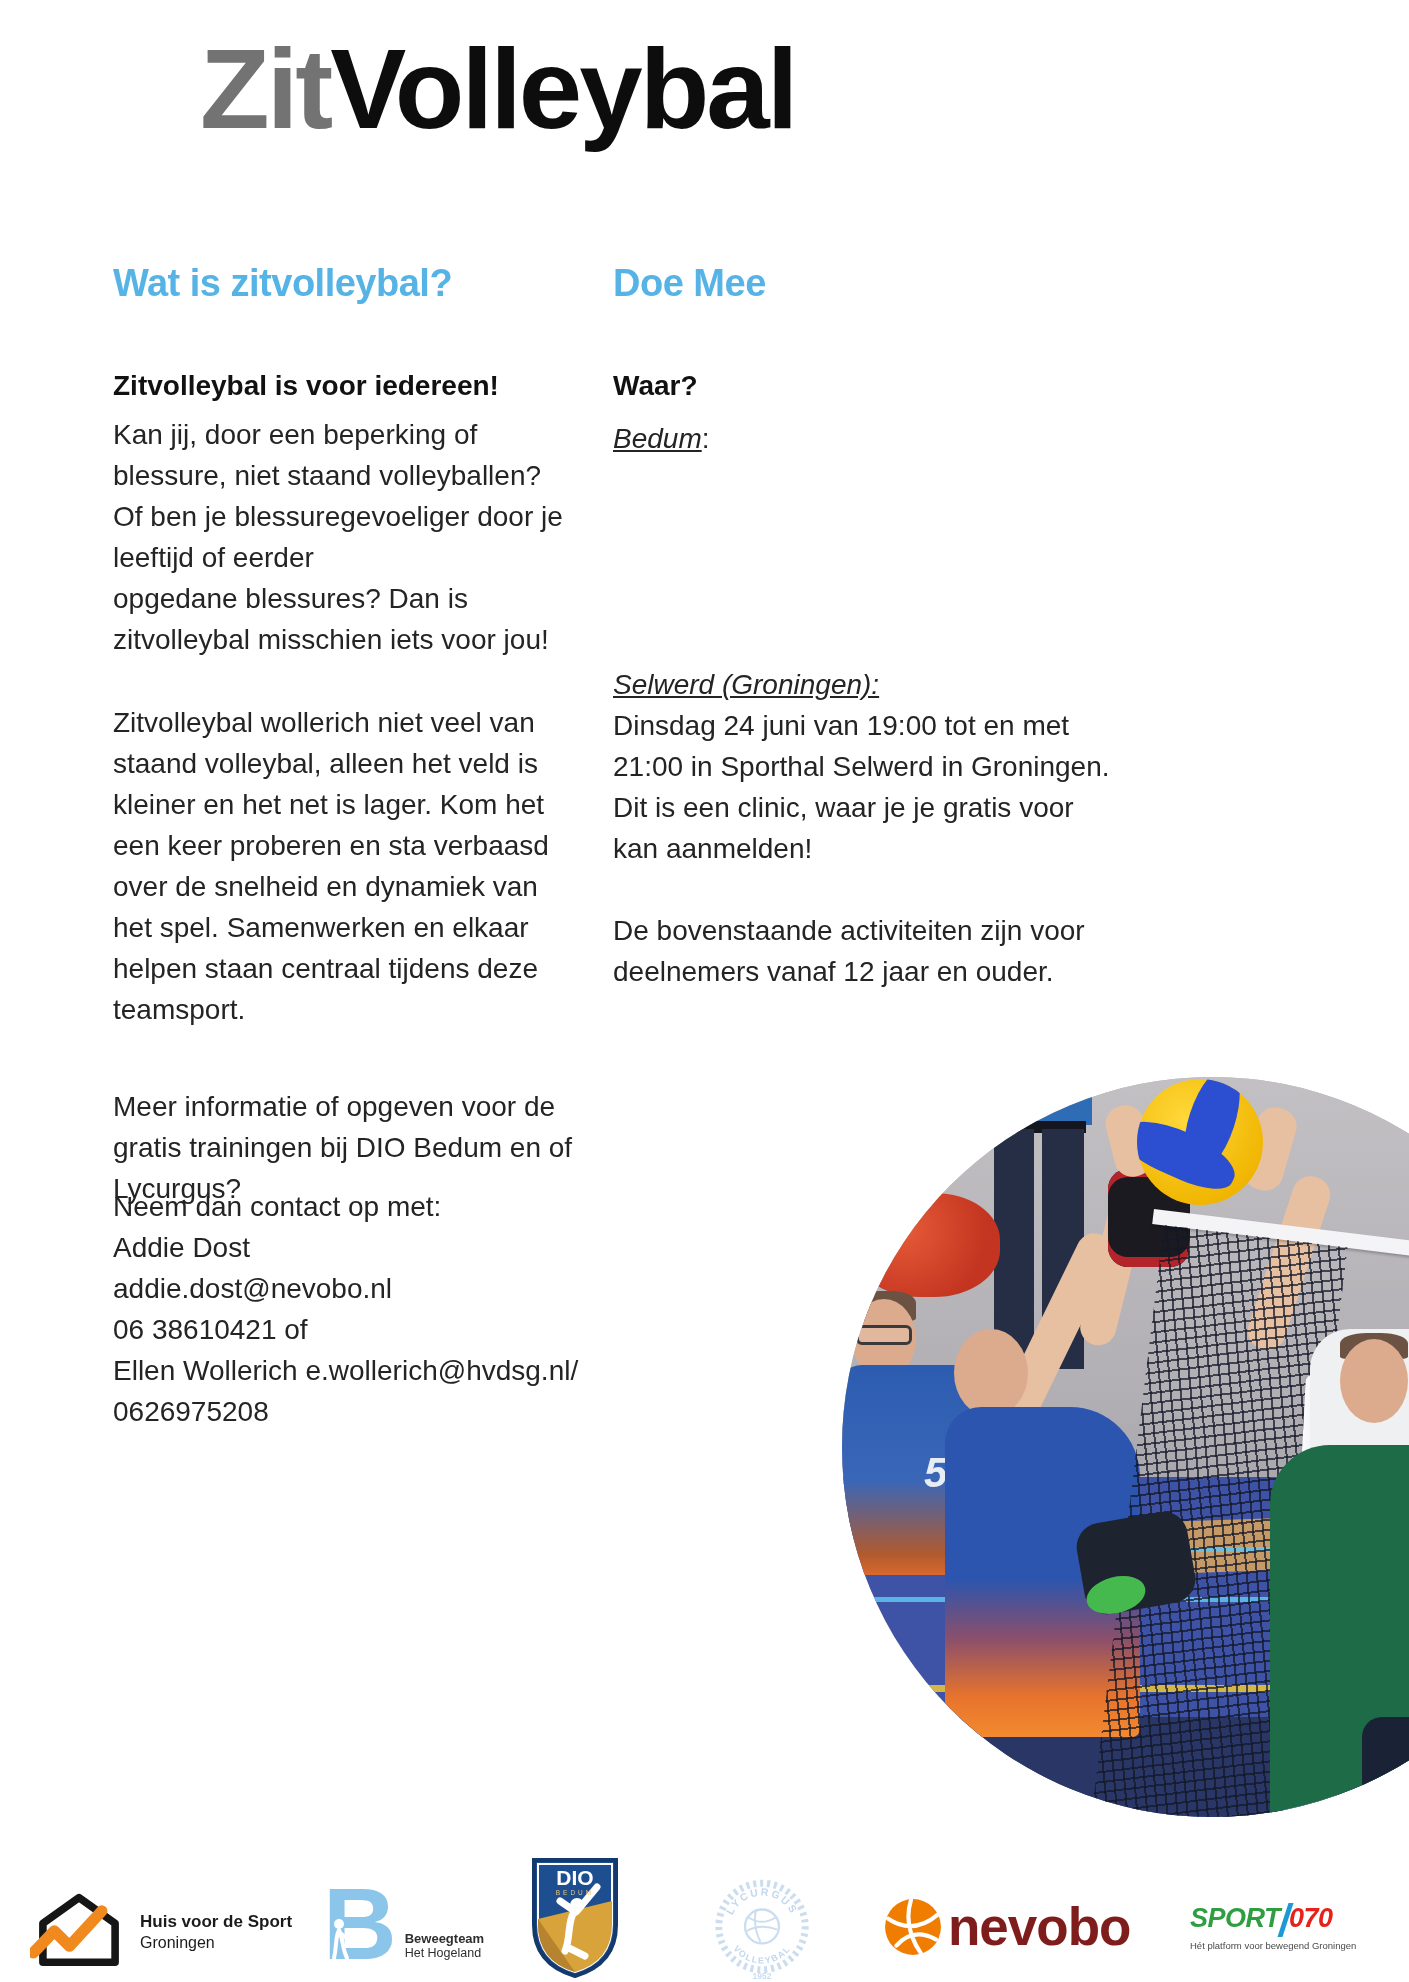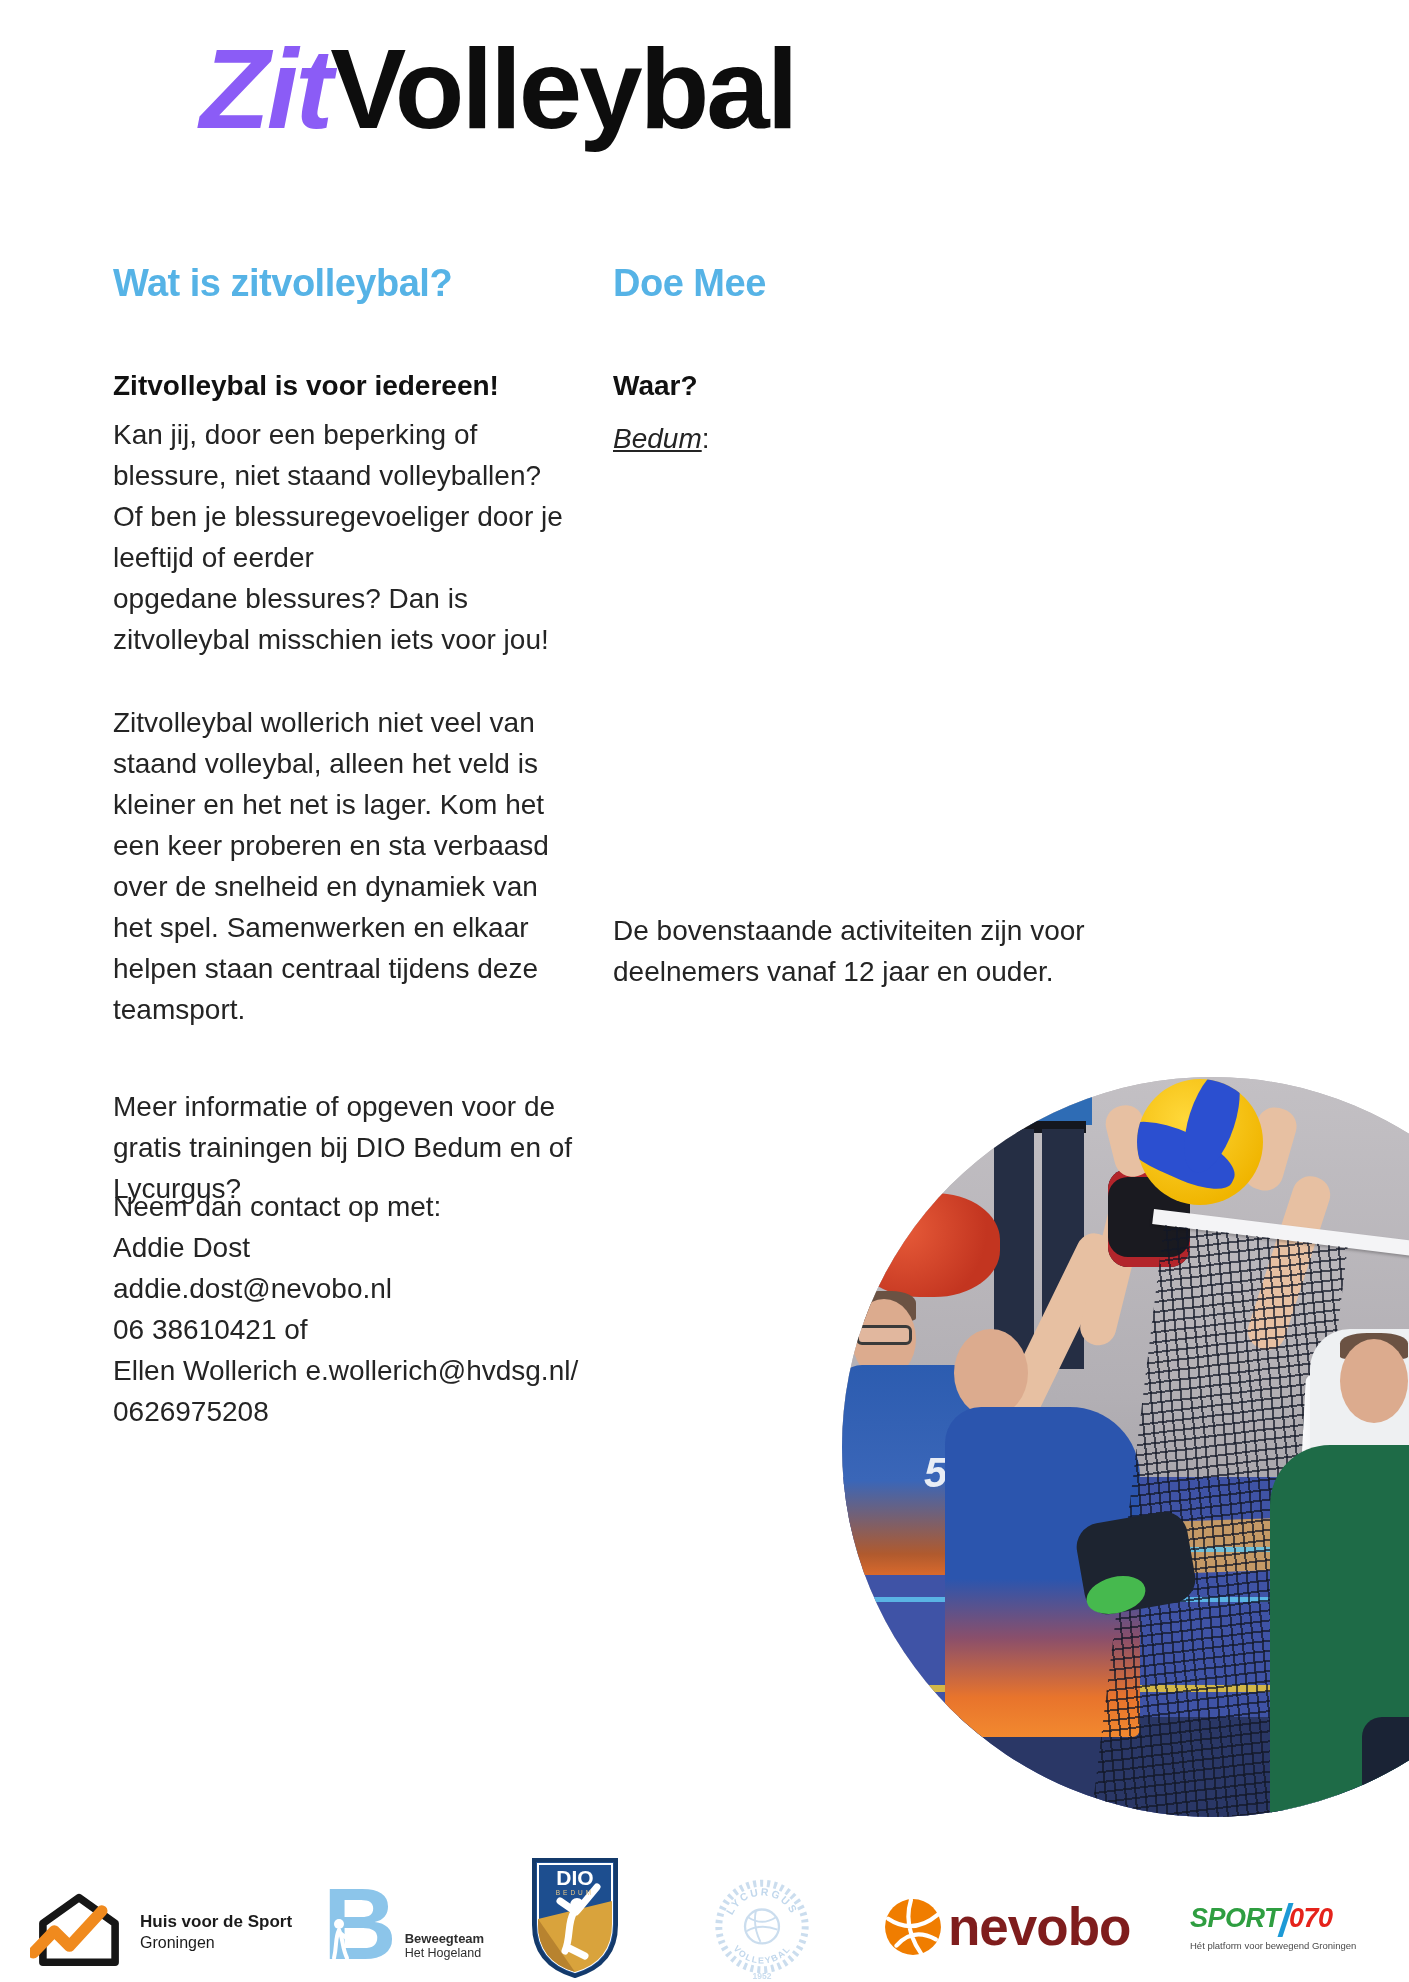--- a/index.html
+++ b/index.html
@@ -1,21 +1,21 @@
 <!DOCTYPE html>
 <html><head>
 <meta charset="utf-8">
 <style>
   html,body{margin:0;padding:0;background:#fff;}
   #page{position:relative;width:1409px;height:1982px;background:#fff;overflow:hidden;
         font-family:"Liberation Sans",sans-serif;color:#202020;}
   .abs{position:absolute;}
   
   #title{top:26px;left:200px;font-size:114px;font-weight:700;letter-spacing:-3px;line-height:1.1;}
-  #title .accent{color:#8b5cf6;font-style:italic;}
+  #title .accent{color:#737373;}
   #title .rest{color:#0d0d0d;}
   
   .col-heading{font-size:38px;font-weight:700;color:#56b3e6;letter-spacing:-0.5px;text-align:right;}
   .col-sub{font-size:28px;font-weight:700;color:#111;margin-top:40px;}
   .body-text{font-size:28px;line-height:41px;color:#242424;white-space:pre-line;}
   .evt-label{font-style:italic;text-decoration:underline;}
   
   #photo{left:842px;top:1077px;width:740px;height:740px;border-radius:50%;overflow:hidden;background:#b7b4b8;}
   #photo .wall{left:0;top:0;width:100%;height:62%;background:linear-gradient(180deg,#c3c0c4 0%,#b2afb4 70%,#a5a2a8 100%);}
   #photo .wall-base{left:0;top:56%;width:100%;height:6%;background:#8f8c92;}
@@ -110,20 +110,24 @@
 addie.dost@nevobo.nl
 06 38610421 of
 Ellen Wollerich e.wollerich@hvdsg.nl/
 0626975208</div>
 
   <div class="abs col-heading" style="left:613px;top:262px;">Doe Mee</div>
   <div class="abs col-sub" style="left:613px;top:330px;">Waar?</div>
 
   <div class="abs body-text" style="left:613px;top:418px;width:545px;"><span class="evt-label">Bedum</span><span>:</span></div>
 
+  <div class="abs body-text" style="left:613px;top:664px;width:545px;"><span class="evt-label">Selwerd (Groningen):</span><span style="display:block;">Dinsdag 24 juni van 19:00 tot en met
+21:00 in Sporthal Selwerd in Groningen.
+Dit is een clinic, waar je je gratis voor
+kan aanmelden!</span></div>
 
   <div class="abs body-text" style="left:613px;top:910px;width:545px;">De bovenstaande activiteiten zijn voor
 deelnemers vanaf 12 jaar en ouder.</div>
 
   <div id="photo" class="abs">
     <div class="abs wall"></div>
     <div class="abs wall-base"></div>
     <div class="abs floor"></div>
     <div class="abs wood"></div>
     <div class="abs court-line" style="left:0;top:470px;width:100%;"></div>

